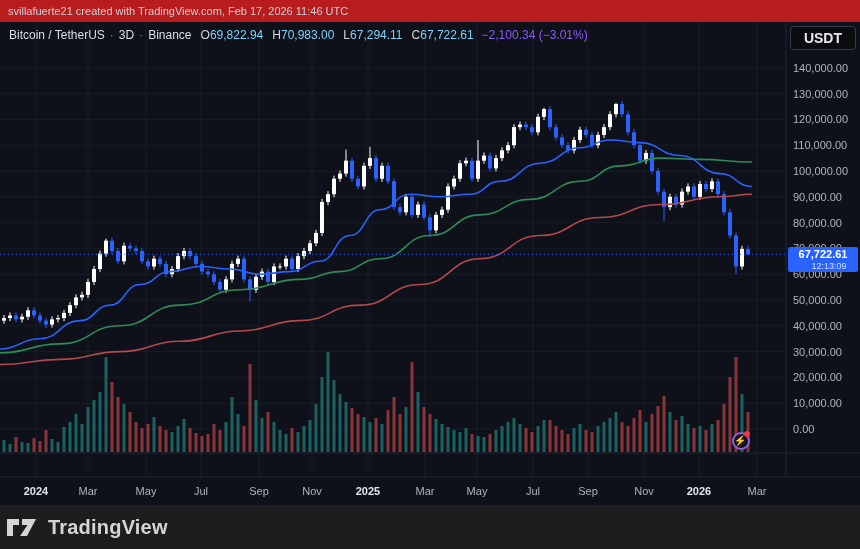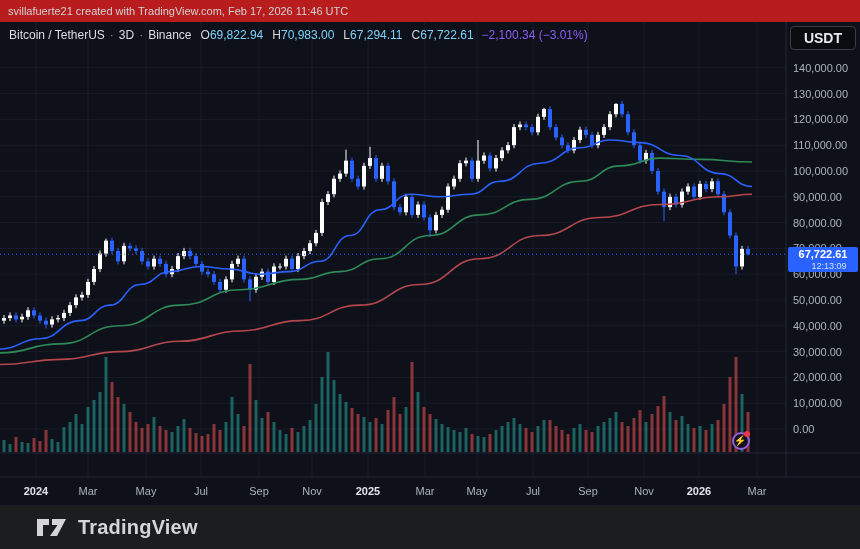--- a/index.html
+++ b/index.html
@@ -21,21 +21,21 @@
   .price-badge{position:absolute;left:788px;top:225px;width:70px;height:25px;background:#2962ff;
                border-radius:2px;z-index:4;text-align:center;color:#ffffff;}
   .price-badge .pv{font-size:11px;font-weight:bold;line-height:13px;padding-top:1px;}
   .price-badge .cd{font-size:9px;color:#cfe0ff;line-height:10px;padding-left:12px;}
   .mini-logo{position:absolute;left:732px;top:410px;width:18px;height:18px;border-radius:50%;
              background:#16121f;border:2px solid #8e62d9;z-index:4;
              display:flex;align-items:center;justify-content:center;}
   .mini-logo .bolt{color:#ffffff;font-size:10px;line-height:10px;}
   .mini-logo .dot{position:absolute;right:-2px;top:-3px;width:6px;height:6px;border-radius:50%;background:#f23645;}
   .footer{position:absolute;left:0;top:505px;width:860px;height:44px;background:#1c1d1f;
-          display:flex;align-items:center;padding-left:36px;gap:10px;}
+          display:flex;align-items:center;padding-left:6px;gap:10px;}
   .brand{color:#d5d5d7;font-size:20px;font-weight:bold;letter-spacing:0.2px;}
 </style>
 </head>
 <body>
 
 <div class="app">
 
   <div class="topbar">
     <span>svillafuerte21 created with TradingView.com, Feb 17, 2026 11:46 UTC</span>
   </div>

